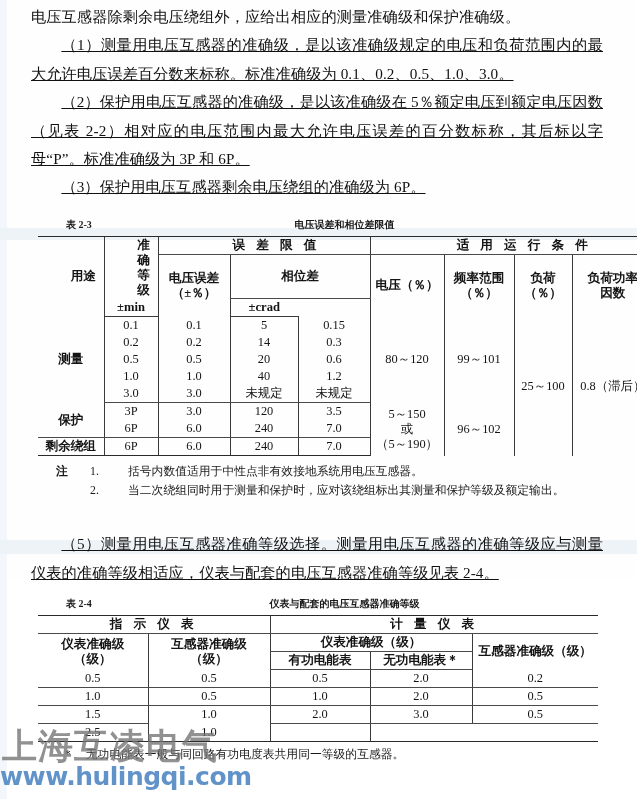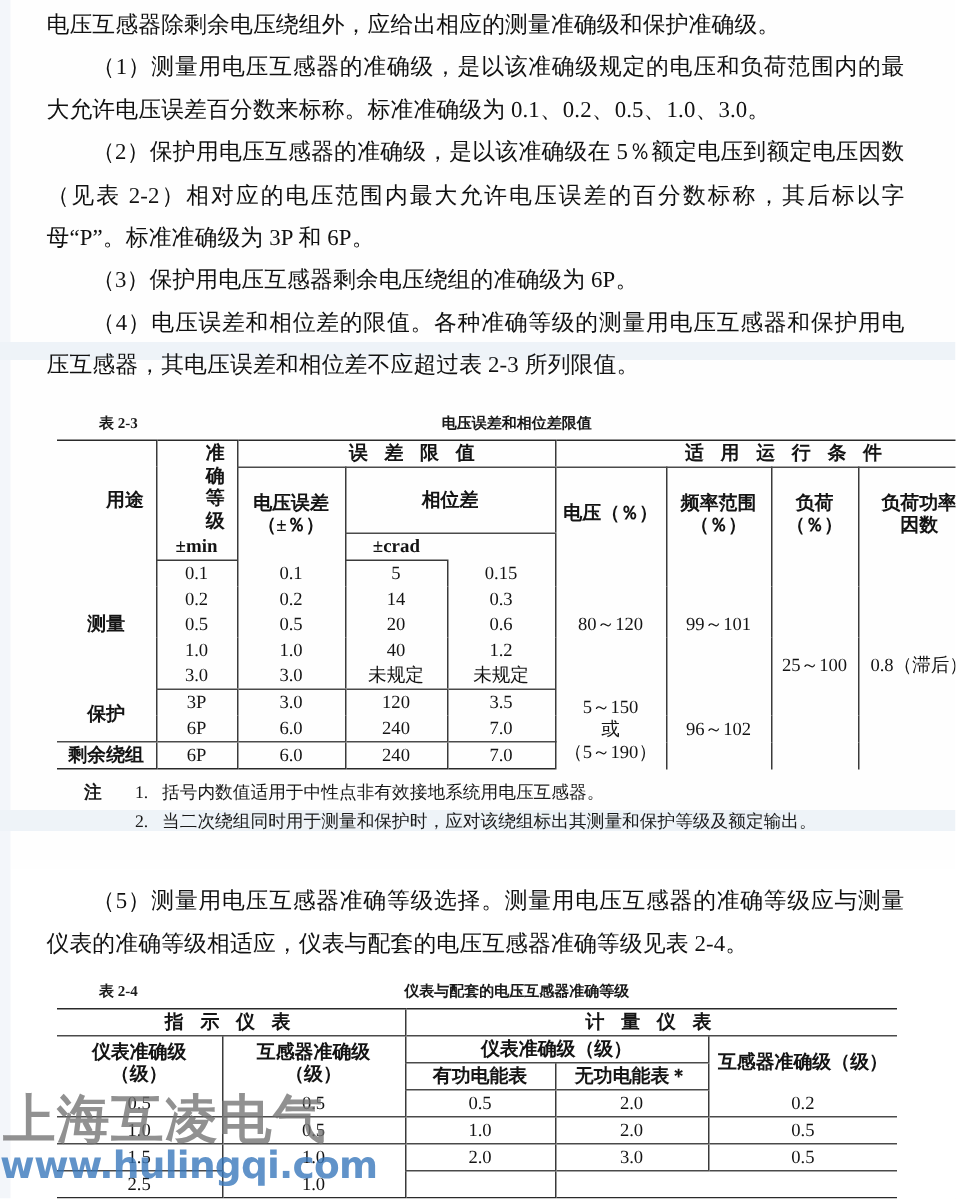--- a/index.html
+++ b/index.html
@@ -43,21 +43,21 @@
   .para-block { padding: 0 34px 0 31px; }
   p.para {
     margin: 0;
     font-size: 15.2px;
     line-height: 28.4px;
     text-align: justify;
     text-justify: inter-ideograph;
     letter-spacing: 0.1px;
     color: #111;
   }
-  p.para.indent { text-indent: 2em; }
+  p.para.indent { text-indent: 2em; text-decoration: underline; }
   p.first { padding-top: 3px; }
 
   
   .tbl-caption {
     display: flex;
     align-items: baseline;
     font-size: 10px;
     font-weight: bold;
     margin: 0 0 4px 0;
     padding: 0 34px 0 66px;
@@ -92,21 +92,21 @@
   .spread { letter-spacing: 4px; text-align: right; }
 
   .note-block {
     padding: 6px 34px 0 56px;
     font-size: 11.8px;
     line-height: 19px;
   }
   .note-row { display: flex; }
   .note-row .nlabel { width: 34px; font-weight: bold; flex: none; }
   .note-row .nnum { width: 18px; flex: none; }
-  .note-row .ntext { flex: 1; }
+  .note-row .ntext { flex: 1; margin-left: 20px; }
   .note-row.cont .nlabel { visibility: hidden; }
 
   .t4 { width: 560px; }
   .t4 .top-rule { border-top: 1.6px solid #2a2a2a; }
   .t4 .bot-rule { border-bottom: 1.6px solid #2a2a2a; }
   .t4 .vl { border-left: 1px solid #3a3a3a; }
   .t4 .under { border-bottom: 1px solid #4a4a4a; }
   .t4 .hdr-cell { font-weight: bold; font-size: 12.6px; }
 
   .footnote {
@@ -150,21 +150,20 @@
   <div class="tint-band tint-a"></div>
   <div class="tint-band tint-b"></div>
 
   <div class="content">
 
     <div class="para-block">
       <p class="para first">电压互感器除剩余电压绕组外，应给出相应的测量准确级和保护准确级。</p>
       <p class="para indent">（1）测量用电压互感器的准确级，是以该准确级规定的电压和负荷范围内的最大允许电压误差百分数来标称。标准准确级为 0.1、0.2、0.5、1.0、3.0。</p>
       <p class="para indent">（2）保护用电压互感器的准确级，是以该准确级在 5％额定电压到额定电压因数（见表 2-2）相对应的电压范围内最大允许电压误差的百分数标称，其后标以字母“P”。标准准确级为 3P 和 6P。</p>
       <p class="para indent">（3）保护用电压互感器剩余电压绕组的准确级为 6P。</p>
-      <p class="para indent">（4）电压误差和相位差的限值。各种准确等级的测量用电压互感器和保护用电压互感器，其电压误差和相位差不应超过表 2-3 所列限值。</p>
     </div>
 
     <div style="height:16px"></div>
 
     <div class="tbl-caption">
       <span class="tc-num">表 2-3</span>
       <span class="tc-title">电压误差和相位差限值</span>
     </div>
 
     <div class="tbl-wrap">

